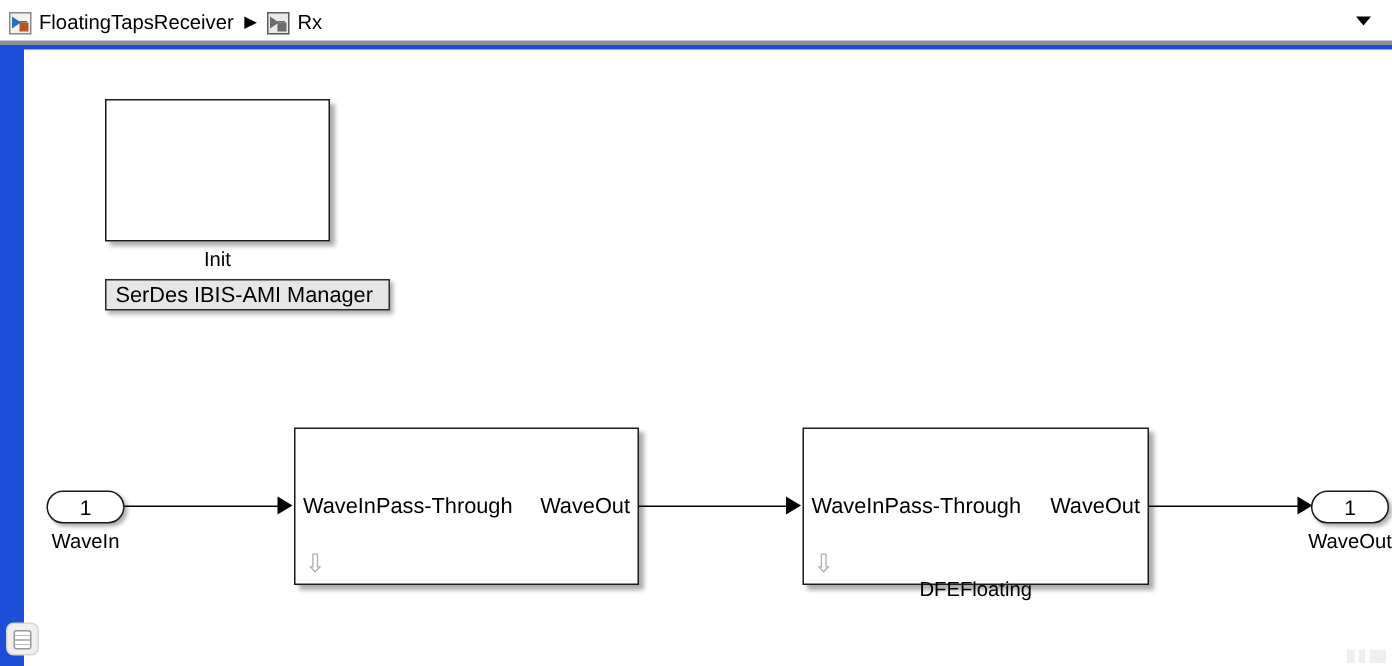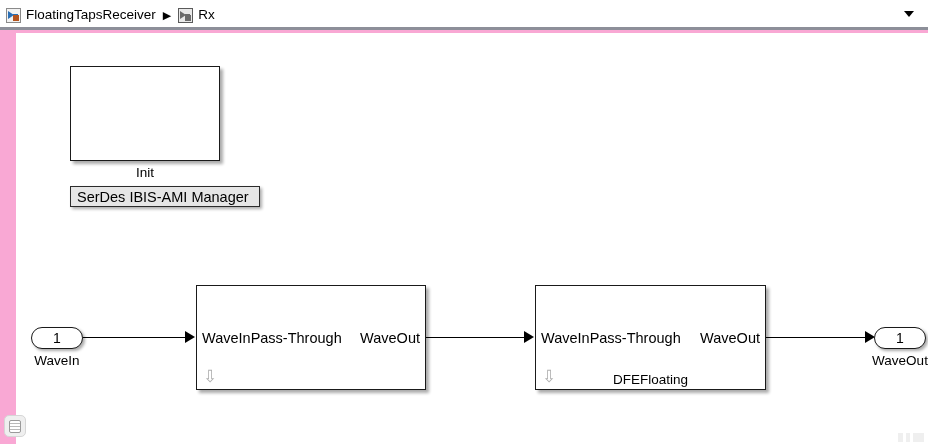--- a/index.html
+++ b/index.html
@@ -8,21 +8,21 @@
     background: #ffffff;
   }
   body {
     font-family: "Liberation Sans", sans-serif;
     -webkit-font-smoothing: antialiased;
   }
   #app {
     position: relative;
     width: 928px;
     height: 444px;
-    background: #f9a8d4;
+    background: #1d4ed8;
     overflow: hidden;
   }
 
   
   .breadcrumb-bar {
     position: absolute;
     left: 0; top: 0;
     width: 928px;
     height: 30px;
     background: #ffffff;
@@ -344,21 +344,21 @@
     <div class="sig-arrow" style="left:508px; top:298px;"></div>
 
     <div class="sl-block" style="left:519px; top:252px; width:231px; height:105px;">
       <div class="pt-row">
         <span>WaveIn</span>
         <span class="pt-mid">Pass-Through</span>
         <span>WaveOut</span>
       </div>
       <div class="mask-arrow">⇩</div>
     </div>
-    <div class="block-label" style="left:519px; top:339px; width:231px;">DFEFloating</div>
+    <div class="block-label" style="left:519px; top:352px; width:231px;">DFEFloating</div>
 
     <div class="sig-line" style="left:750px; top:304px; width:103px;"></div>
     <div class="sig-arrow" style="left:849px; top:298px;"></div>
 
     <div class="sl-port" style="left:858px; top:294px; width:52px; height:22px;">
       <span>1</span>
     </div>
     <div class="block-label" style="left:844px; top:320px; width:80px;">WaveOut</div>
 
   </div>

